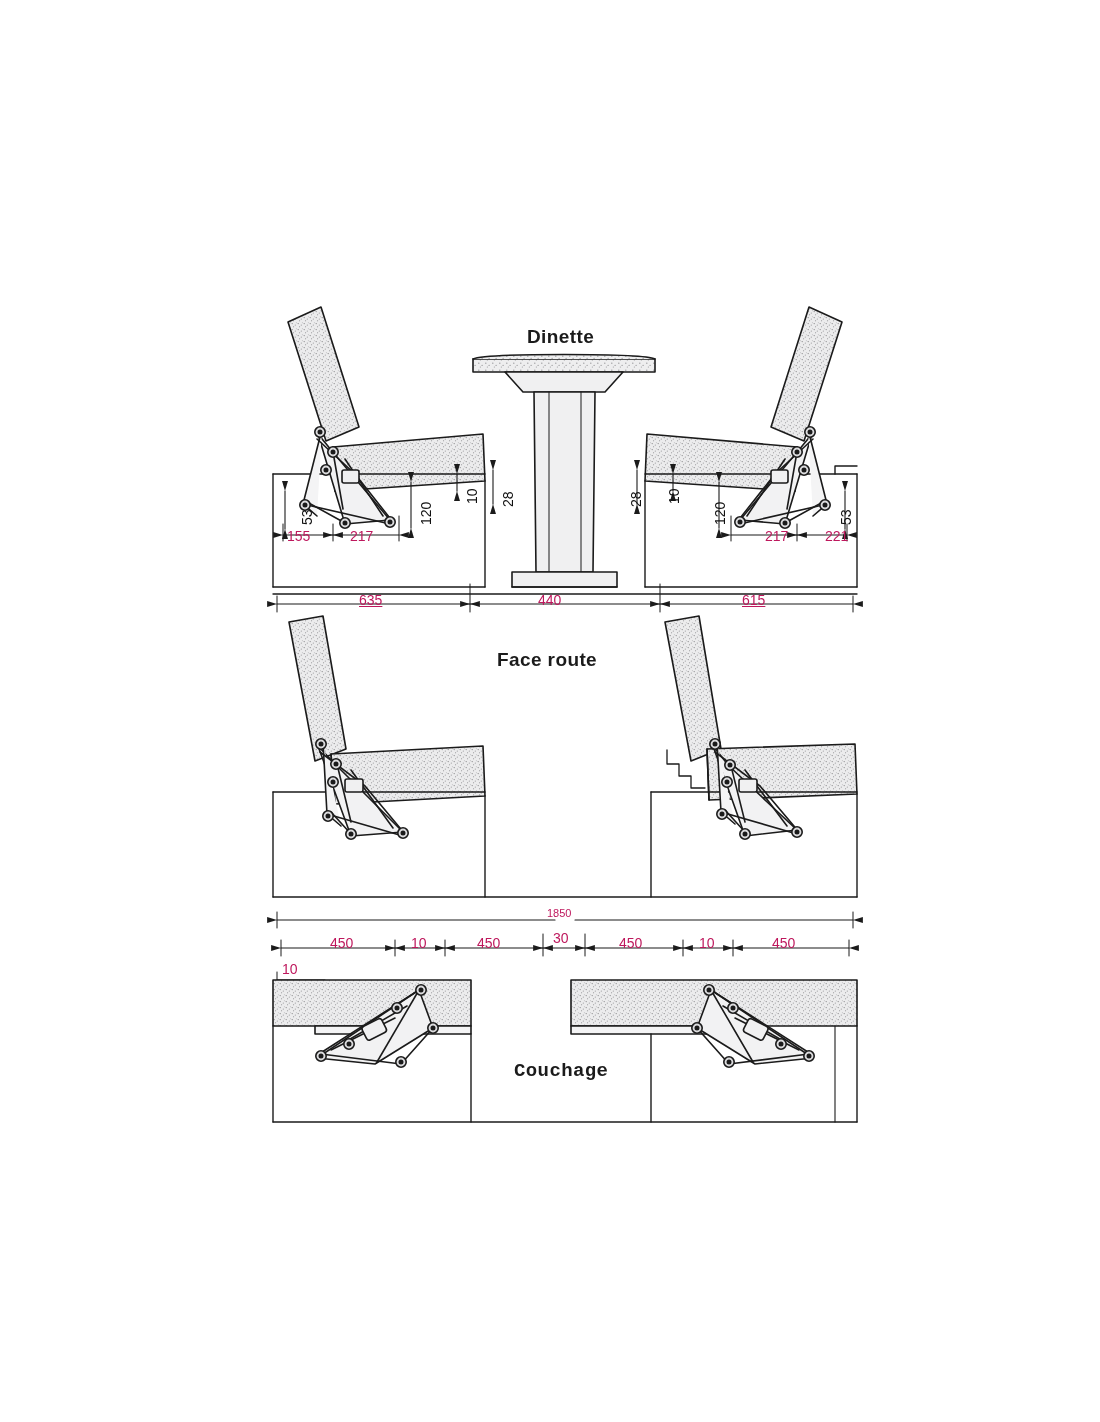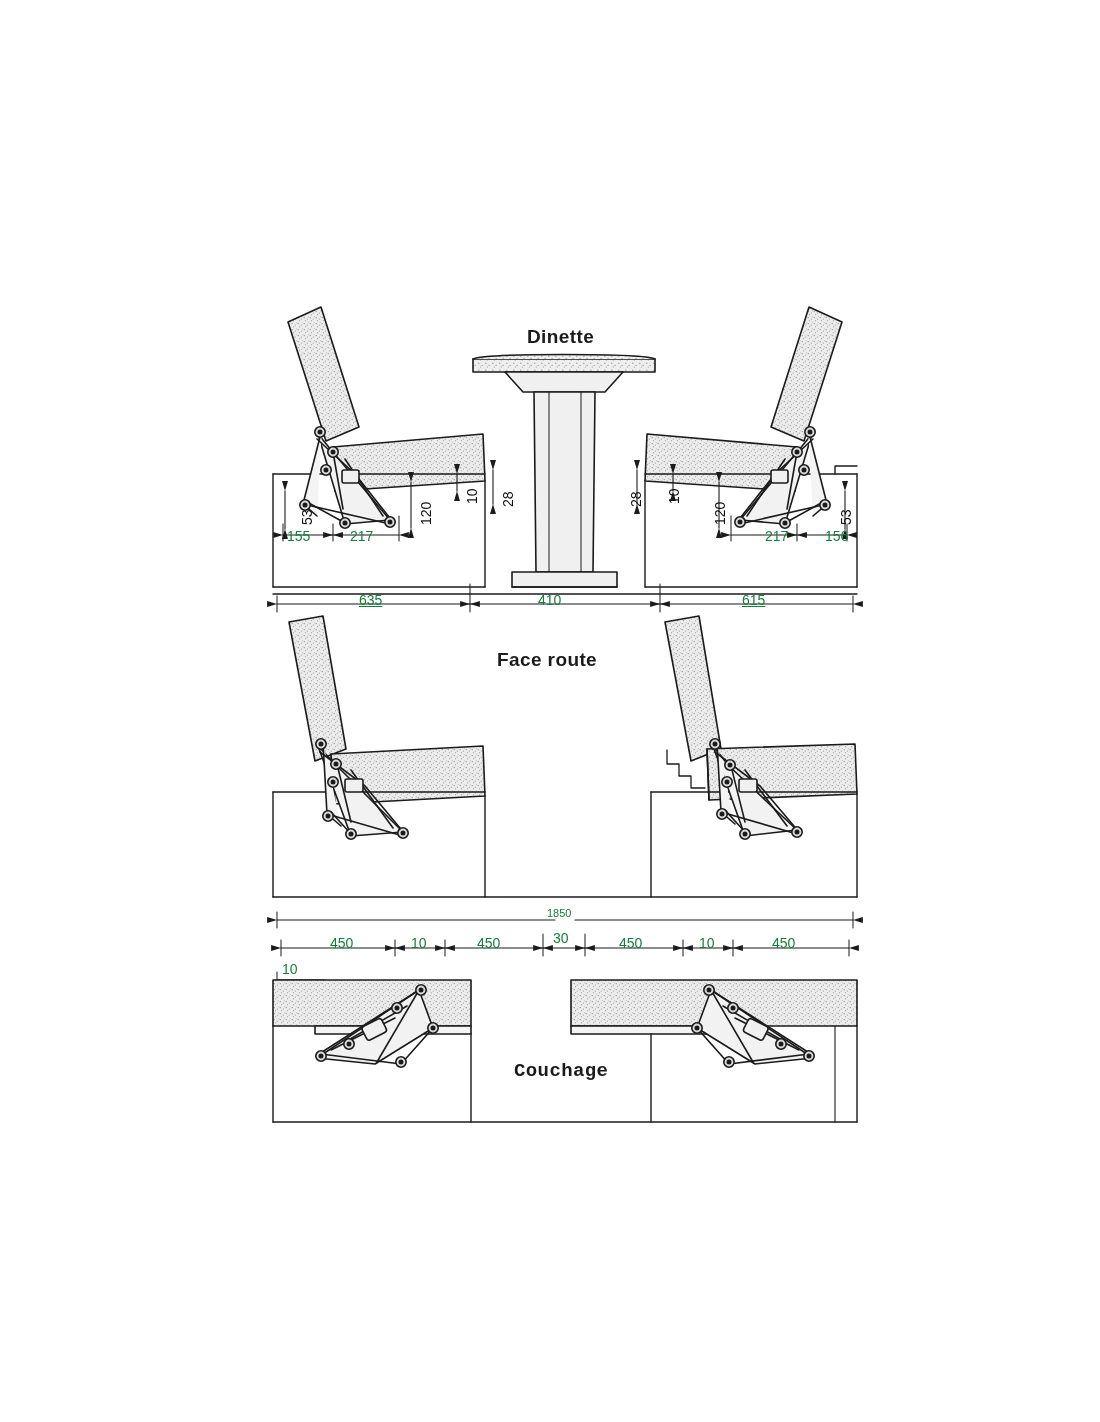--- a/index.html
+++ b/index.html
@@ -39,21 +39,21 @@
     color: #1b1b1b;
     white-space: nowrap;
   }
   #title-dinette { left: 512px; top: 322px; }
   #title-faceroute { left: 482px; top: 645px; }
   #title-couchage { left: 499px; top: 1056px; font-family: Liberation Mono, monospace; }
 
   .dim {
     position: absolute;
     font-size: 14px;
-    color: #15803d;
+    color: #be185d;
     white-space: nowrap;
   }
   .dim-v {
     position: absolute;
     font-size: 14px;
     color: #111;
     white-space: nowrap;
     transform-origin: left top;
     transform: rotate(-90deg);
   }
@@ -315,25 +315,25 @@
   <div class="dim" style="left:272px; top:524px;">155</div>
   <div class="dim" style="left:335px; top:524px;">217</div>
   <div class="dim-v" style="left:403px; top:521px;">120</div>
   <div class="dim-v" style="left:449px; top:500px;">10</div>
   <div class="dim-v" style="left:485px; top:503px;">28</div>
 
   <div class="dim-v" style="left:613px; top:503px;">28</div>
   <div class="dim-v" style="left:651px; top:500px;">10</div>
   <div class="dim-v" style="left:697px; top:521px;">120</div>
   <div class="dim" style="left:750px; top:524px;">217</div>
-  <div class="dim" style="left:810px; top:524px;">156</div>
+  <div class="dim" style="left:810px; top:524px;">221</div>
   <div class="dim-v" style="left:823px; top:521px;">53</div>
 
   <div class="dim" style="left:344px; top:588px;text-decoration:underline;">635</div>
-  <div class="dim" style="left:523px; top:588px;">410</div>
+  <div class="dim" style="left:523px; top:588px;">440</div>
   <div class="dim" style="left:727px; top:588px;text-decoration:underline;">615</div>
 
   <div class="dim" style="left:532px; top:903px; font-size:11px;">1850</div>
   <div class="dim" style="left:315px; top:931px;">450</div>
   <div class="dim" style="left:396px; top:931px;">10</div>
   <div class="dim" style="left:462px; top:931px;">450</div>
   <div class="dim" style="left:538px; top:926px;">30</div>
   <div class="dim" style="left:604px; top:931px;">450</div>
   <div class="dim" style="left:684px; top:931px;">10</div>
   <div class="dim" style="left:757px; top:931px;">450</div>

